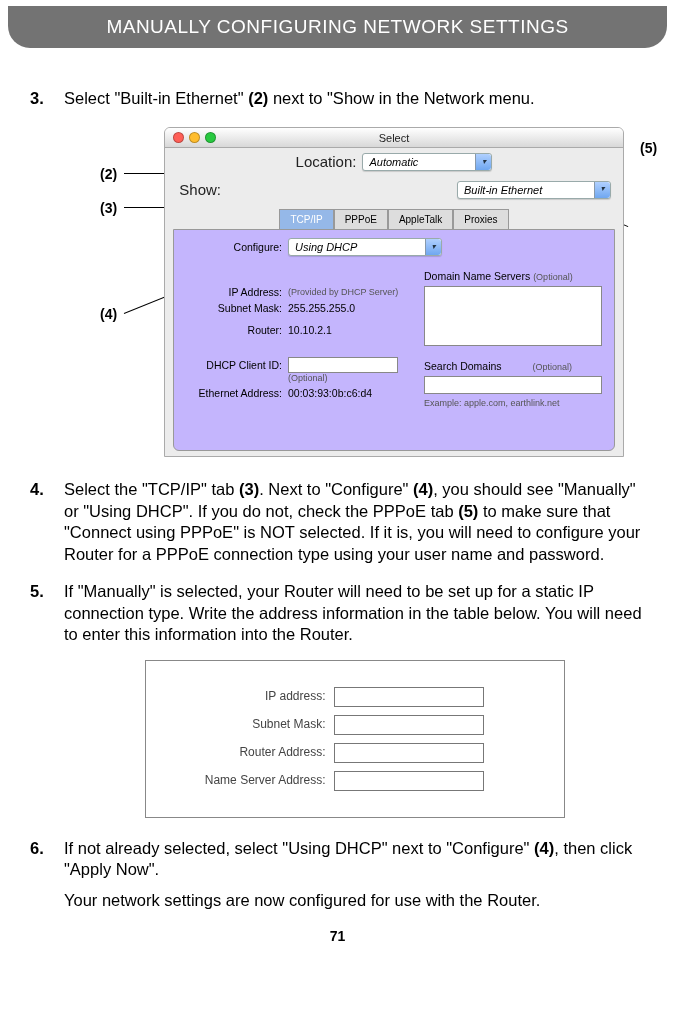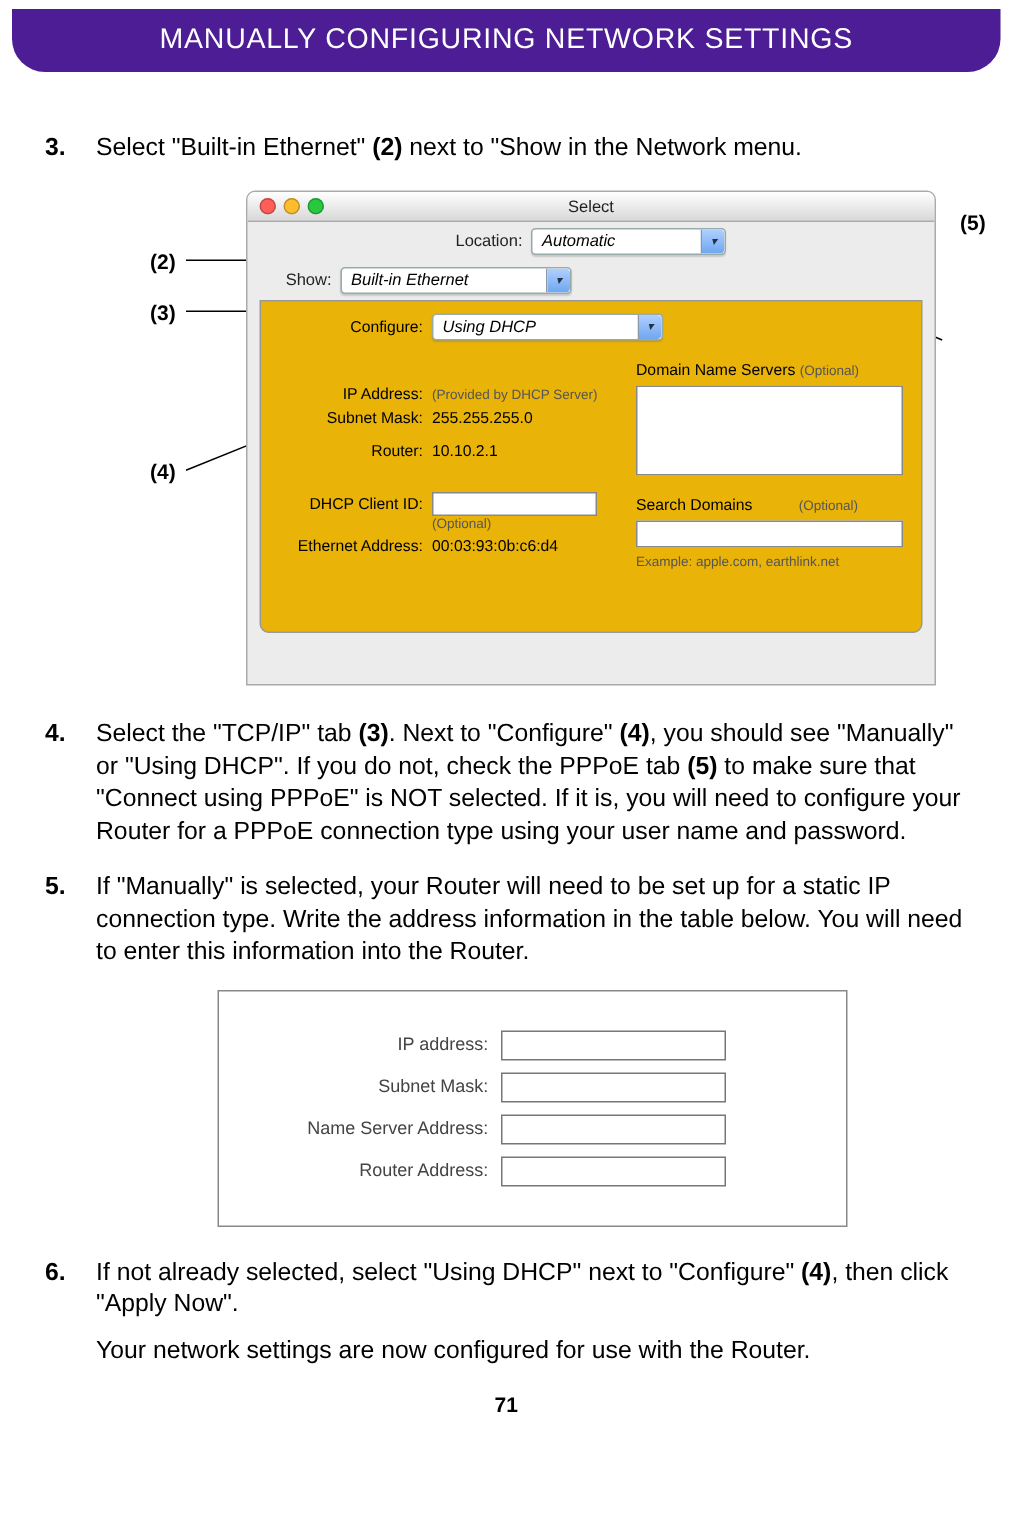--- a/index.html
+++ b/index.html
@@ -4,21 +4,21 @@
 <style>
   * { box-sizing: border-box; }
   body {
     margin: 0;
     padding: 0;
     background: #fff;
     font-family: "Helvetica Neue", Arial, sans-serif;
     width: 675px;
   }
   .header-bar {
-    background: #4c1d95;
+    background: #737373;
     color: #fff;
     text-align: center;
     padding: 10px 0;
     border-radius: 0 0 22px 22px;
     margin: 6px 8px 0 8px;
     font-size: 19px;
     letter-spacing: 0.5px;
     font-weight: 500;
     font-stretch: condensed;
   }
@@ -97,23 +97,24 @@
     left: 0; right: 0;
     text-align: center;
     font-size: 11px;
     color: #222;
   }
   .row {
     display: flex;
     align-items: center;
     padding: 4px 12px;
     gap: 6px;
+    justify-content: space-between;
   }
   .row-label {
-    font-size: 11px;
+    font-size: 15px;
     color: #222;
     text-align: right;
   }
   .aqua-select {
     background: #fff;
     border: 1px solid #9aa;
     border-radius: 3px;
     height: 18px;
     display: flex;
     align-items: center;
@@ -142,21 +143,21 @@
     border:1px solid #999;
     border-bottom:none;
     padding:3px 10px;
     font-size:10px;
     background:#ddd;
   }
   .tab.active { background:#95b8e8; color:#fff; }
   .panel {
     border:1px solid #999;
     margin:0 8px 8px 8px;
-    background:#eab308;
+    background:#c4b5fd;
     border-radius:0 0 6px 6px;
     padding:6px 8px 8px 8px;
     height:222px;
     position:relative;
   }
   .cf-row { display:flex;align-items:center;gap:6px;margin:2px 0;}
   .cf-label{width:100px;text-align:right;font-size:10.5px;}
   .cf-val{font-size:10.5px;}
   .small-note{font-size:9px;color:#555;}
   .textbox{
@@ -242,20 +243,26 @@
         </div>
 
         <div class="row">
           <span class="row-label" style="width:44px;">Show:</span>
           <div class="aqua-select" style="width:154px;">
             <span>Built-in Ethernet</span>
             <span class="aqua-end">▾</span>
           </div>
         </div>
 
+        <div class="tabs">
+          <div class="tab active">TCP/IP</div>
+          <div class="tab">PPPoE</div>
+          <div class="tab">AppleTalk</div>
+          <div class="tab">Proxies</div>
+        </div>
 
         <div class="panel">
           <div class="cf-row">
             <span class="cf-label">Configure:</span>
             <div class="aqua-select" style="width:154px;">
               <span>Using DHCP</span>
               <span class="aqua-end">▾</span>
             </div>
           </div>
           <div style="height:26px;"></div>
@@ -311,25 +318,25 @@
     <div class="form-box">
       <div class="frow">
             <span class="flabel">IP address:</span>
             <div class="finput"></div>
           </div>
       <div class="frow">
             <span class="flabel">Subnet Mask:</span>
             <div class="finput"></div>
           </div>
       <div class="frow">
+            <span class="flabel">Router Address:</span>
+            <div class="finput"></div>
+          </div>
+      <div class="frow">
             <span class="flabel">Name Server Address:</span>
-            <div class="finput"></div>
-          </div>
-      <div class="frow">
-            <span class="flabel">Router Address:</span>
             <div class="finput"></div>
           </div>
     </div>
   </li>
 
   <li>
     <span>If not already selected, select  "Using DHCP" next to "Configure" </span><b>(4)</b><span>, then click "Apply Now".</span>
     <div class="sub-para">Your network settings are now configured for use with the Router.</div>
   </li>
 </ol>

